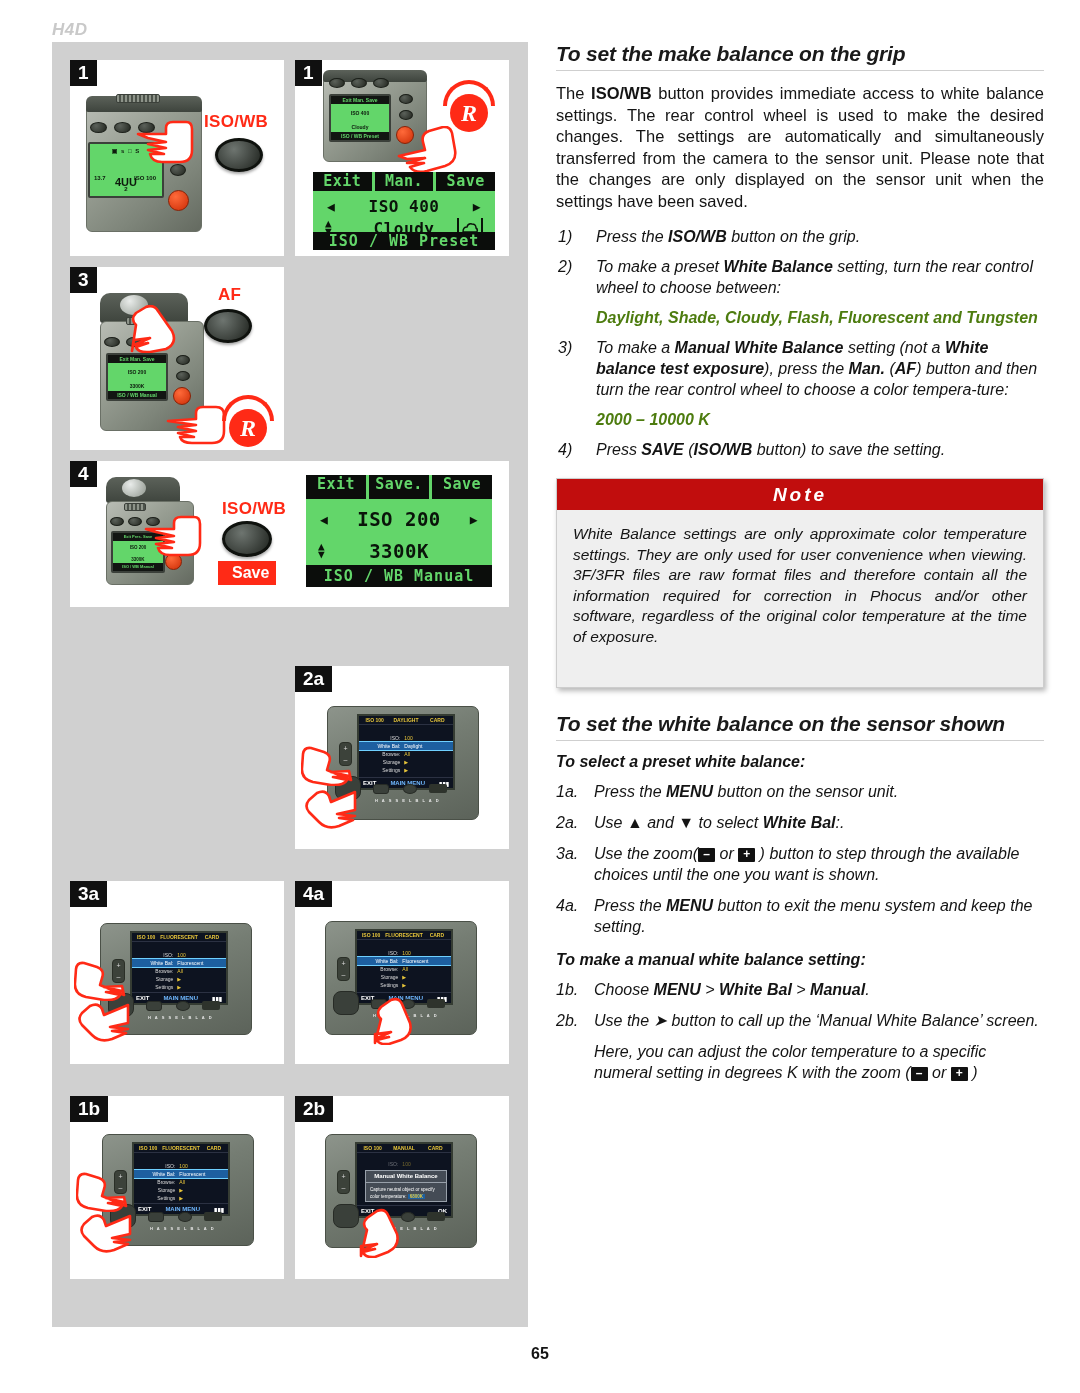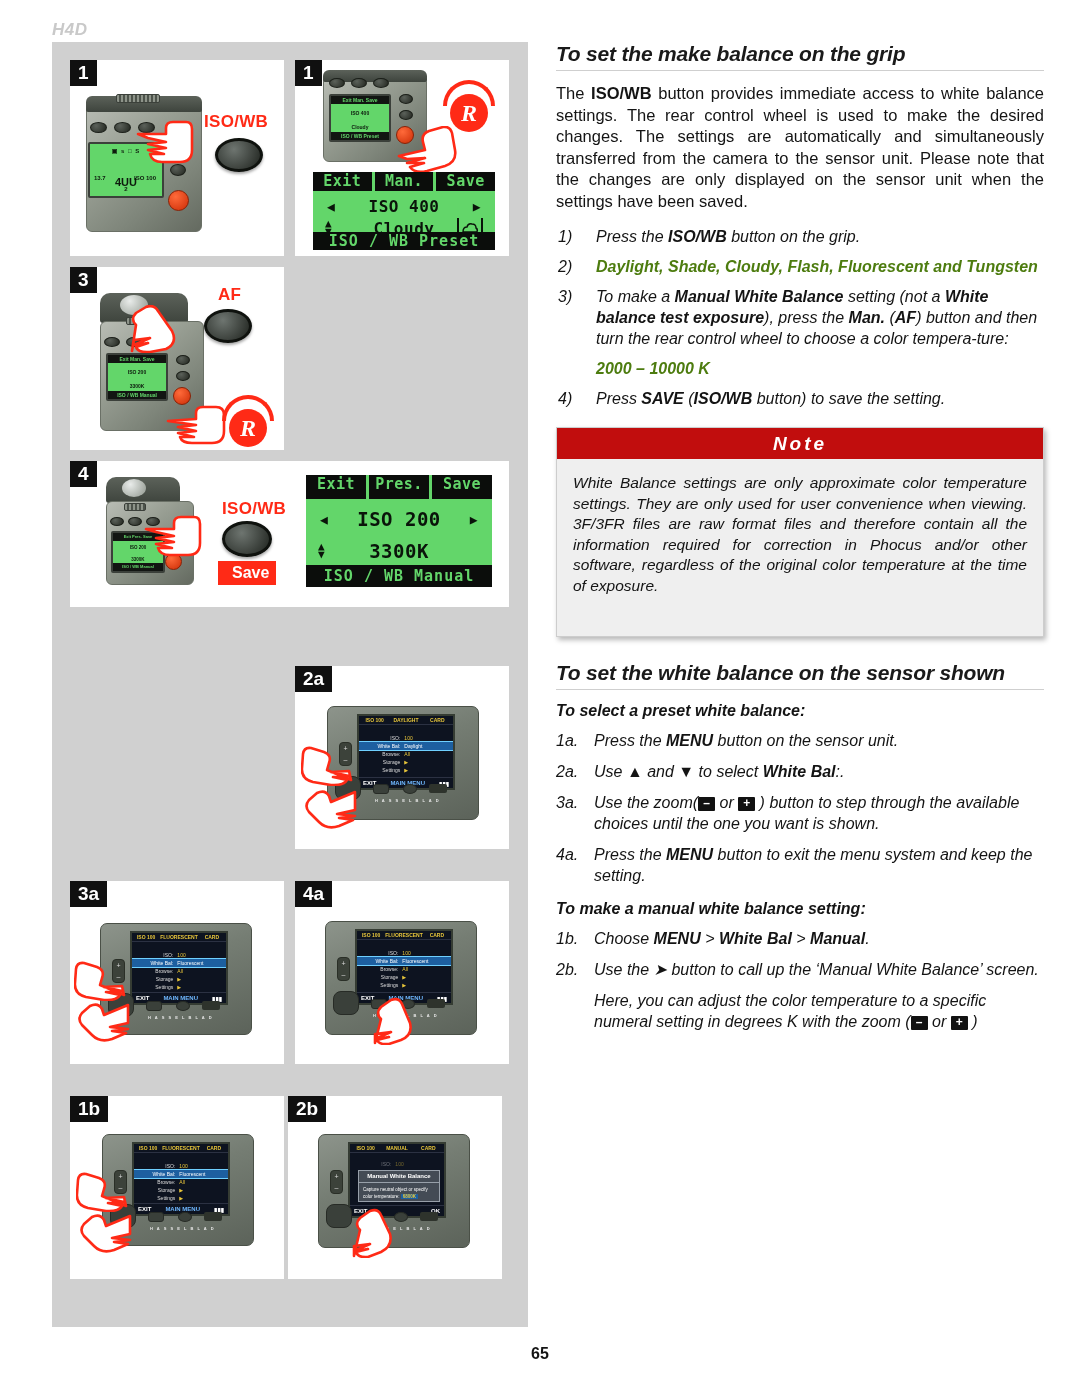--- a/index.html
+++ b/index.html
@@ -435,21 +435,21 @@
       <path d="M2 14 L30 14 L30 8 Q30 2 37 2 L50 2 Q56 2 56 9 L56 28 Q56 40 44 40 L26 40 Q16 40 14 33 L28 33 L12 29 L30 27 L12 23 L30 21 L12 17 Z" fill="#ffffff" stroke="#ff2a16" stroke-width="2.6" stroke-linejoin="round"></path>
     </svg>
 
     <div class="callout-text" style="left:152px; top:38px;">ISO/WB</div>
     <div class="callout-btn" style="left:152px; top:60px; width:50px; height:36px;"></div>
     <div class="save-badge" style="left:148px; top:100px; width:58px;">Save</div>
 
     <div class="lcd-big" style="left:236px; top:14px; width:186px; height:112px;">
       <div class="lcd-topbar" style="top:0; height:24px;">
         <span>Exit</span>
-        <span>Pres.</span>
+        <span>Save.</span>
         <span>Save</span>
       </div>
       <div class="lcd-mainrow" style="top:28px; height:32px; font-size:19px;">
         <span class="lcd-arrow-l">◀</span>
         <span>ISO 200</span>
         <span class="lcd-arrow-r">▶</span>
       </div>
       <div class="lcd-mainrow" style="top:62px; height:28px; font-size:19px;">
         <span class="lcd-updown">▲<br>▼</span>
         <span>3300K</span>
@@ -673,21 +673,21 @@
     <div class="hb-wordmark" style="left:80px; top:130px;">H A S S E L B L A D</div>
 
     <svg class="hand" style="left:6px; top:76px;" width="52" height="40" viewBox="0 0 52 40">
       <path d="M50 34 L26 24 L28 17 Q31 9 23 6 L10 2 Q3 1 2 8 L1 22 Q0 33 12 36 L30 39 Q42 40 46 34 L32 31 L48 30 L30 26 L48 25 Z" fill="#ffffff" stroke="#ff2a16" stroke-width="2.6" stroke-linejoin="round"></path>
     </svg>
     <svg class="hand" style="left:10px; top:114px;" width="52" height="44" viewBox="0 0 52 44">
       <path d="M50 6 L26 16 L24 10 Q20 3 12 7 L4 14 Q-1 20 4 26 L14 36 Q22 44 34 40 L48 34 L34 32 L50 30 L32 28 L50 24 Z" fill="#ffffff" stroke="#ff2a16" stroke-width="2.6" stroke-linejoin="round"></path>
     </svg>
   </div>
 
-  <div class="photo-block" style="left:236px; top:1054px; width:214px; height:183px;">
+  <div class="photo-block" style="left:243px; top:1054px; width:214px; height:183px;">
     <div class="step-badge">2b</div>
 
     <div class="sensor-body" style="left:30px; top:38px; width:152px; height:114px;"></div>
     <div class="sensor-screen" style="left:60px; top:46px; width:98px; height:76px;">
       <div class="scr-topbar">
         <span>ISO 100</span>
         <span>MANUAL</span>
         <span>CARD</span>
       </div>
       <div class="scr-row" style="position:absolute; top:16px; width:100%; opacity:.45;">
@@ -730,20 +730,21 @@
 
   <p class="body-text">The <b>ISO/WB</b> button provides immediate access to white balance settings. The rear control wheel is used to make the desired changes. The settings are automatically and simultaneously transferred from the camera to the sensor unit. Please note that the changes are only displayed on the sensor unit when the settings have been saved.</p>
 
   <ol class="steps">
     <li class="step">
       <span class="num">1)</span>
       <span>Press the <b>ISO/WB</b> button on the grip.</span>
     </li>
     <li class="step">
       <span class="num">2)</span>
+      <span>To make a preset <b>White Balance</b> setting, turn the rear control wheel to choose between:</span>
     </li>
   </ol>
   <div class="emph-line">Daylight, Shade, Cloudy, Flash, Fluorescent and Tungsten</div>
   <ol class="steps">
     <li class="step">
       <span class="num">3)</span>
       <span>To make a <b>Manual White Balance</b> setting (not a <b>White balance test exposure</b>), press the <b>Man.</b> (<b>AF</b>) button and then turn the rear control wheel to choose a color tempera-ture:</span>
     </li>
   </ol>
   <div class="emph-line">2000 – 10000 K</div>

